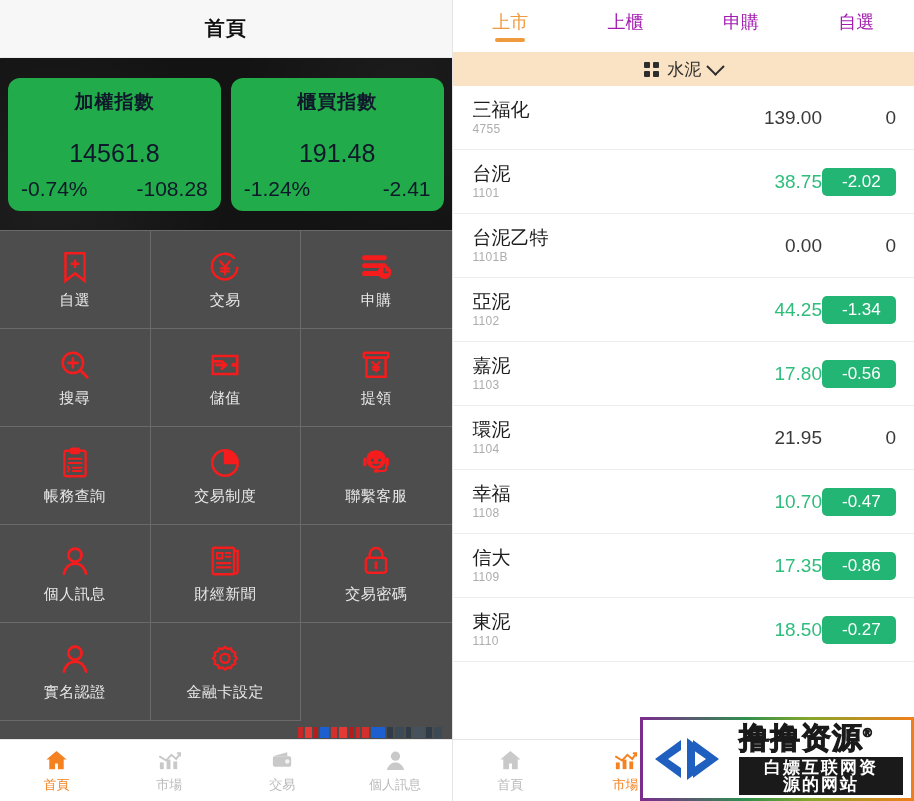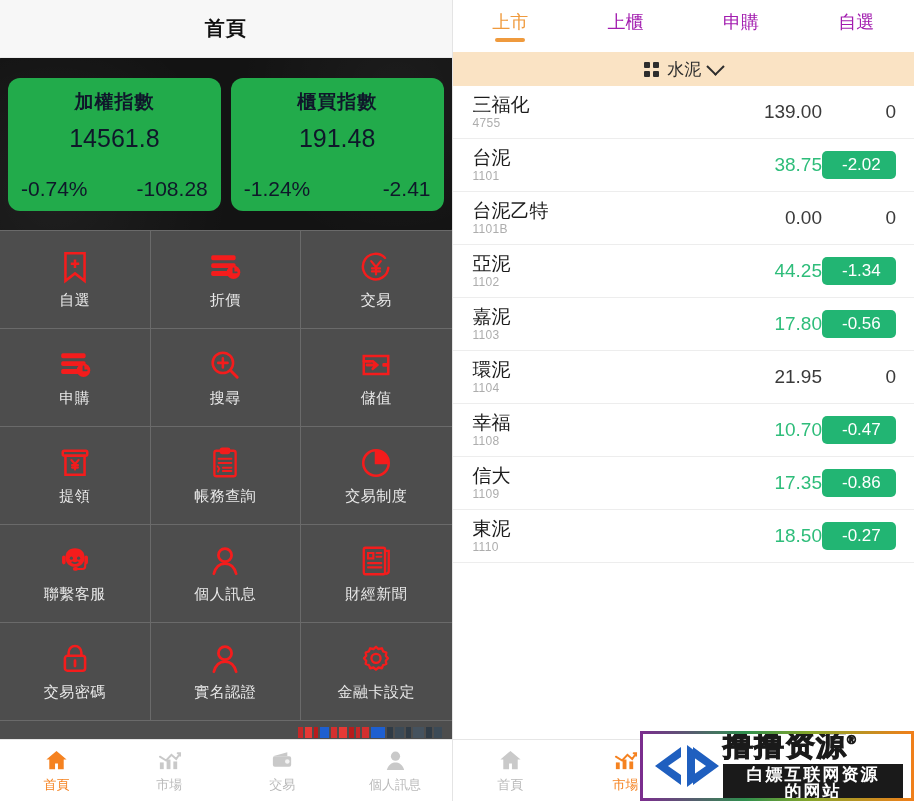--- a/index.html
+++ b/index.html
@@ -33,21 +33,21 @@
     display:flex;align-items:center;justify-content:space-between;
     padding:0 8px;box-sizing:border-box;gap:10px;
   }
   .idx-card{
     flex:1;height:133px;border-radius:12px;
     display:flex;flex-direction:column;align-items:center;
     box-sizing:border-box;padding:11px 13px 10px;
     color:#0f172a;
   }
   .idx-name{font-size:19px;font-weight:bold;letter-spacing:1px;}
-  .idx-value{font-size:25px;margin-top:9px;font-weight:400;}
+  .idx-value{font-size:25px;margin-top:24px;font-weight:400;}
   .idx-row{
     width:100%;margin-top:auto;display:flex;justify-content:space-between;
     align-items:center;font-size:21px;
   }
 
   
   .lp-grid{
     display:grid;grid-template-columns:repeat(3,1fr);
     border-top:1px solid #6a6a6a;
   }
@@ -85,21 +85,21 @@
     height:34px;background:#fae3c4;
     display:flex;align-items:center;justify-content:center;gap:8px;
     color:#2d2d2d;font-size:17px;font-weight:normal;
   }
   .cat-grid-ico{display:grid;grid-template-columns:6px 6px;grid-template-rows:6px 6px;gap:3px;}
   .cat-grid-ico i{background:#2d2d2d;display:block;border-radius:1px;}
   .chev{display:inline-block;width:11px;height:11px;border-right:2.2px solid #2d2d2d;border-bottom:2.2px solid #2d2d2d;transform:rotate(45deg) translate(-2px,-2px);}
 
   .rp-list{background:#fff;}
   .stock-row{
-    height:53px;box-sizing:border-box;
+    height:64px;box-sizing:border-box;
     display:flex;align-items:center;
     padding:0 18px 0 20px;
     border-bottom:1px solid #ededed;
     background:#fff;
     justify-content:flex-end;
   }
   .stock-ident{flex:1;display:flex;flex-direction:column;justify-content:center;gap:1px;}
   .stock-name{font-size:19px;color:#1c1c1c;line-height:1.15;}
   .stock-code{font-size:12px;color:#adadad;letter-spacing:.3px;}
   .stock-price{width:110px;text-align:right;font-size:19px;color:#3a3a3a;}
@@ -119,25 +119,25 @@
   }
   .nav-item{
     flex:1;display:flex;flex-direction:column;align-items:center;justify-content:center;gap:3px;
   }
   .nav-ico{width:25px;height:25px;display:block;}
   .nav-label{font-size:13px;color:#b9b9b9;}
   .nav-item.active .nav-label{color:#f58220;}
 
   
   .watermark{
-    position:absolute;right:0;bottom:0;width:274px;height:70px;
+    position:absolute;right:0;bottom:0;width:274px;height:84px;
     border:3px solid;
     border-image:linear-gradient(90deg,#7b2d8e 0%,#2f8f4e 38%,#86a62b 62%,#f07f1a 100%) 1;
     background:#ffffff;
-    display:flex;align-items:center;gap:0;padding:0 8px;box-sizing:border-box;
+    display:flex;align-items:center;gap:16px;padding:0 8px;box-sizing:border-box;
     overflow:hidden;
   }
   .wm-logo{width:72px;height:46px;flex:none;}
   .wm-texts{display:flex;flex-direction:column;justify-content:center;line-height:1;}
   .wm-main{
     font-size:30px;font-weight:bold;color:#1a1a1a;letter-spacing:1px;
     -webkit-text-stroke:1px #1a1a1a;position:relative;
   }
   .wm-reg{font-size:12px;vertical-align:super;font-weight:bold;}
   .wm-sub{
@@ -180,32 +180,20 @@
       <div class="grid-cell">
         <span class="grid-ico">
           <svg viewBox="0 0 32 32" width="34" height="34" fill="none" stroke="#f41c1c" stroke-width="2.4">
             <path d="M7 3h18v26l-9-7-9 7z"></path>
               <path d="M16 9v8M12 13h8" stroke-width="2.4"></path>
           </svg>
         </span>
         <span class="grid-label">自選</span>
       </div>
 
-      <div class="grid-cell">
-        <span class="grid-ico">
-          <svg viewBox="0 0 32 32" width="34" height="34">
-            <rect x="3" y="5" width="23" height="4.6" rx="1.6" fill="#f41c1c"></rect>
-            <rect x="3" y="12.4" width="23" height="4.6" rx="1.6" fill="#f41c1c"></rect>
-            <rect x="3" y="19.8" width="17" height="4.6" rx="1.6" fill="#f41c1c"></rect>
-            <circle cx="24" cy="21" r="6.4" fill="#f41c1c"></circle>
-            <path d="M24 17.4V21h3" stroke="#4d4d4d" stroke-width="1.7" fill="none" stroke-linecap="round"></path>
-          </svg>
-        </span>
-        <span class="grid-label">折價</span>
-      </div>
 
       <div class="grid-cell">
         <span class="grid-ico">
           <svg viewBox="0 0 32 32" width="34" height="34" fill="none" stroke="#f41c1c" stroke-width="2.3" stroke-linecap="round">
             <path d="M24.5 7.5a12 12 0 1 0 3.1 9.3"></path>
             <path d="M11.5 10.5 16 16l4.5-5.5M16 16v7M12.2 17.4h7.6M12.2 20.2h7.6" stroke-width="2.1"></path>
           </svg>
         </span>
         <span class="grid-label">交易</span>
       </div>

